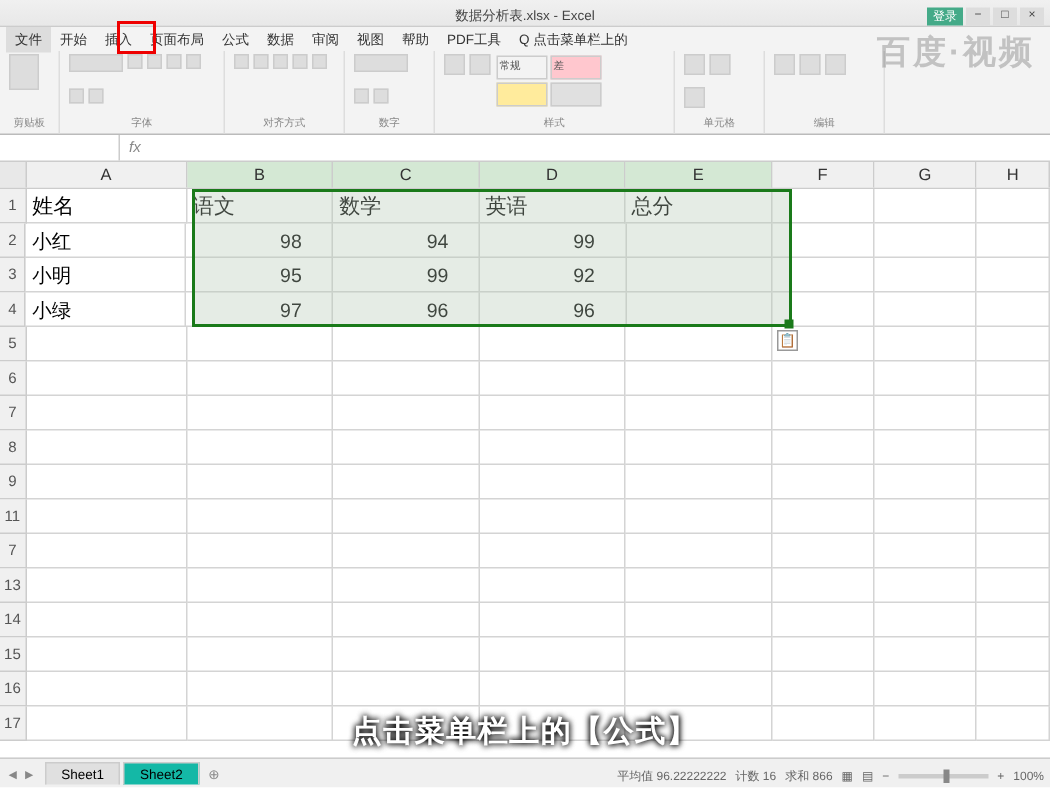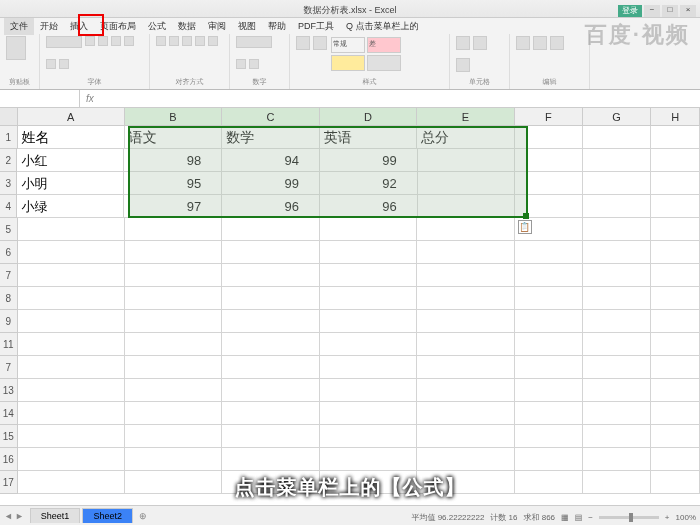--- a/index.html
+++ b/index.html
@@ -35,21 +35,21 @@
 .cell{border-right:1px solid #d4d4d4;border-bottom:1px solid #d4d4d4;font-size:13px;padding:0 4px;line-height:23px;overflow:hidden;white-space:nowrap}
 .cell.header{font-size:14px}
 .cell.num{text-align:right;padding-right:20px}
 .selection{position:absolute;border:2px solid #1a7a1a;background:rgba(180,200,180,0.35);pointer-events:none}
 .sel-handle{position:absolute;width:6px;height:6px;background:#1a7a1a;right:-3px;bottom:-3px}
 .paste-icon{position:absolute;width:14px;height:14px;background:#fff;border:1px solid #999;font-size:9px;text-align:center;line-height:12px;color:#666}
 .watermark{position:absolute;right:10px;top:20px;font-size:22px;color:rgba(120,120,120,0.4);font-weight:bold;letter-spacing:2px;pointer-events:none;z-index:50}
 .subtitle{position:absolute;bottom:24px;width:100%;text-align:center;font-size:20px;color:#fff;text-shadow:0 0 4px #000,0 0 4px #000;font-weight:bold;letter-spacing:1px;z-index:60}
 .sheettabs{position:absolute;bottom:0;left:0;right:0;height:20px;background:#f0f0f0;border-top:1px solid #ccc;display:flex;align-items:center;font-size:9px}
 .tabarrows{display:flex;padding:0 4px;gap:2px;color:#888}
-.sheettab{padding:2px 10px;border:1px solid #ccc;background:#3b82f6;border-bottom:none;margin-left:2px}
+.sheettab{padding:2px 10px;border:1px solid #ccc;background:#14b8a6;border-bottom:none;margin-left:2px}
 .sheettab.inactive{background:#e0e0e0}
 .statusbar-r{position:absolute;right:4px;bottom:2px;font-size:8px;color:#666;display:flex;gap:6px;align-items:center}
 .zoom-slider{width:60px;height:3px;background:#ccc;position:relative}
 .zoom-slider::after{content:"";position:absolute;left:50%;top:-3px;width:4px;height:9px;background:#888}
 </style>
 </head>
 <body>
 
 <div class="titlebar">
   <span>数据分析表.xlsx - Excel</span>

